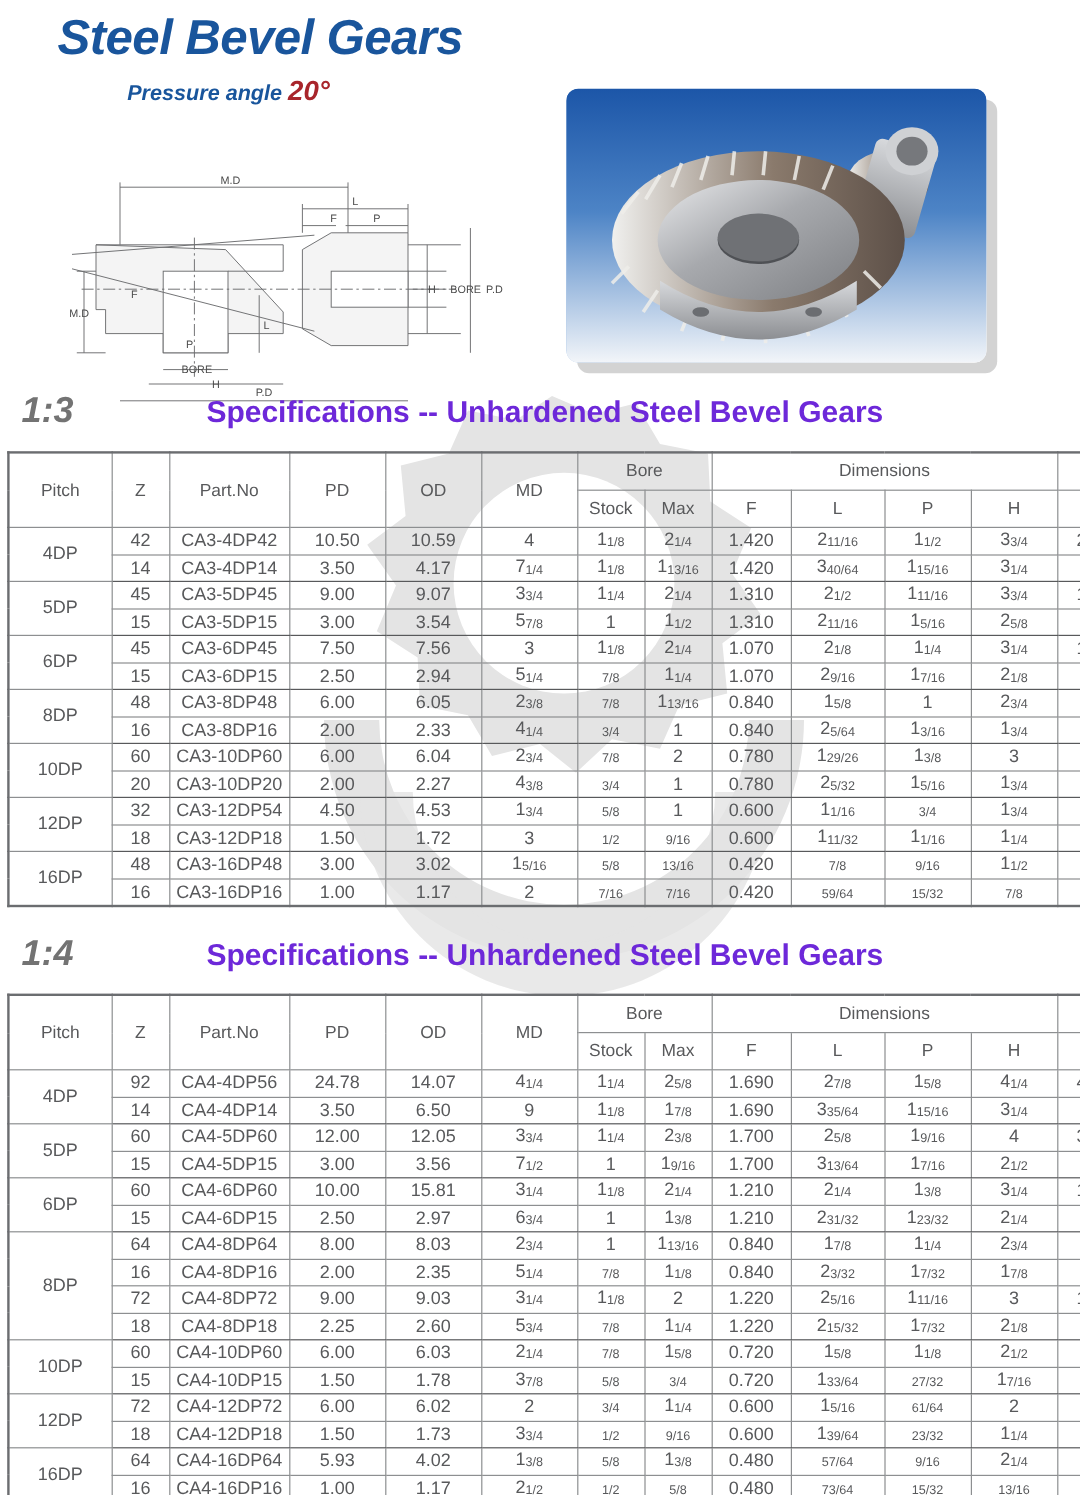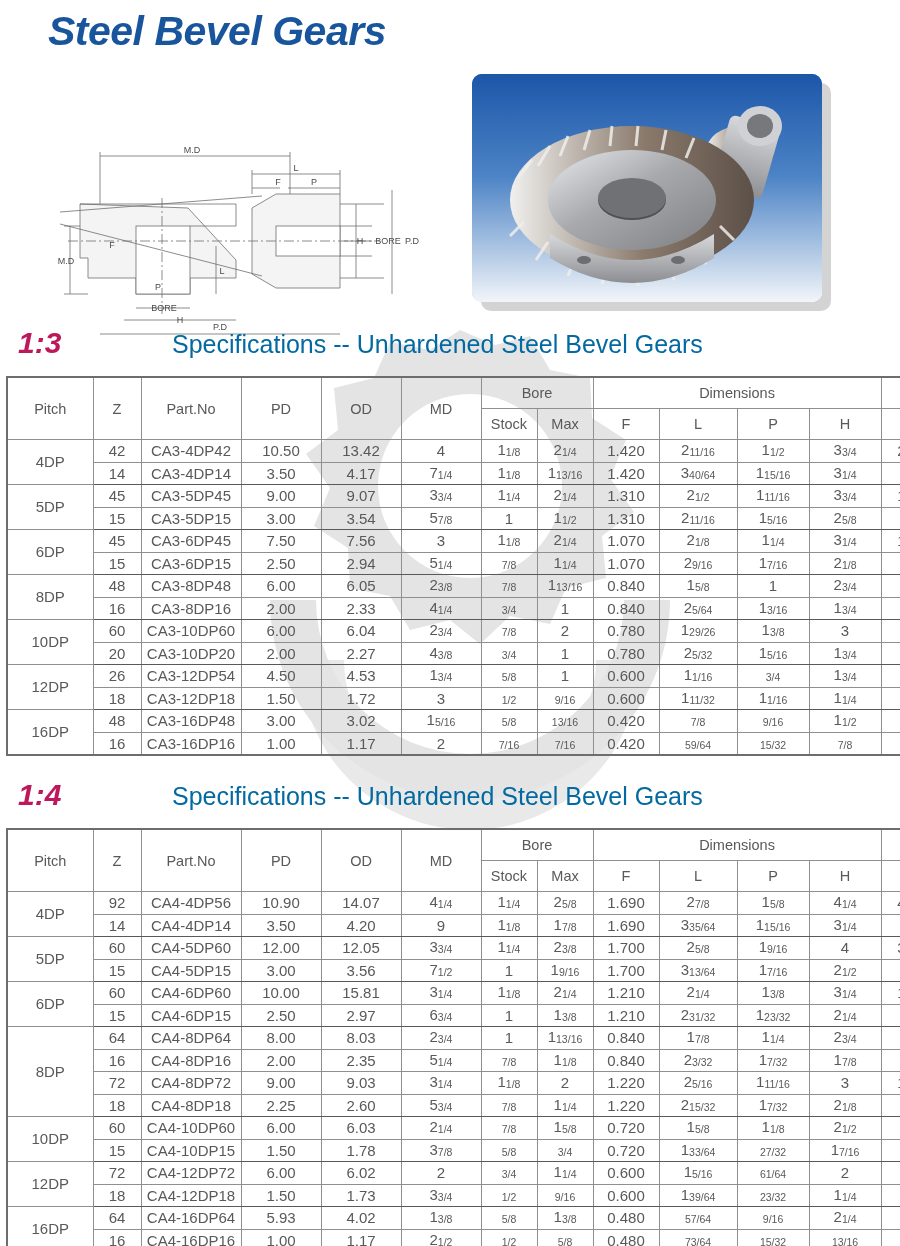--- a/index.html
+++ b/index.html
@@ -40,25 +40,25 @@
     background:linear-gradient(170deg,#1b58ab 0%,#2f6dc0 28%,#7fa7d8 62%,#ffffff 100%);
     box-shadow:9px 9px 0 0 #d3d3d3;
     overflow:hidden;
   }
   .photo-wrap svg{display:block;}
 
   
   .sec-head{position:relative;height:40px;margin:0 0 6px 0;}
   .ratio{
     position:absolute;left:18px;top:-4px;
-    font-size:30px;font-weight:bold;font-style:italic;color:#be185d;
+    font-size:30px;font-weight:bold;font-style:italic;color:#737373;
   }
   .sec-title{
     position:absolute;left:172px;top:0px;
-    font-size:25px;font-weight:normal;color:#0369a1;
+    font-size:25px;font-weight:bold;color:#6d28d9;
   }
 
   
   table.spec{
     border-collapse:collapse;
     width:886px;margin:0 6px;
     background:transparent;
     table-layout:fixed;
   }
   table.spec th,table.spec td{
@@ -110,20 +110,24 @@
     <circle cx="320" cy="186" r="92" fill="#ffffff"></circle>
     <path d="M120 300 a200 200 0 0 0 400 0 h-46 a154 154 0 0 1 -308 0 Z"></path>
     <path d="M150 360 a170 170 0 0 0 340 0 h-44 a126 126 0 0 1 -252 0 Z" opacity="0.8"></path>
   </g>
 </svg>
 
 <div class="page">
 
   <div class="masthead">
     <div class="title">Steel Bevel Gears</div>
+    <div class="subtitle">
+      <span>Pressure angle</span>
+      <span class="ang">20°</span>
+    </div>
 
     <svg class="drawing" viewBox="0 0 400 230">
       <g stroke="#6d6e70" stroke-width="0.8" fill="none">
 
         <path d="M40 96 L40 150 L48 150 L48 170 L96 170 L96 186 L150 186 L150 170 L196 170 L196 152 L148 100 L40 96 Z" fill="#f4f4f4"></path>
         <rect x="96" y="118" width="54" height="68" fill="#ffffff"></rect>
         <path d="M40 96 L196 96 L196 118 L150 118" fill="none"></path>
 
         <path d="M212 100 L212 166 L236 180 L300 180 L300 86 L236 86 Z" fill="#f4f4f4"></path>
         <rect x="236" y="118" width="64" height="30" fill="#ffffff"></rect>
@@ -282,21 +286,21 @@
           <th>H</th>
           <th>Lbs</th>
         </tr>
       </thead>
       <tbody>
           <tr class="grp-top">
             <td class="pitch" rowspan="2">4DP</td>
             <td>42</td>
             <td>CA3-4DP42</td>
             <td>10.50</td>
-            <td>13.42</td>
+            <td>10.59</td>
             <td>4</td>
             <td>1<span class="frac">1/8</span></td>
             <td>2<span class="frac">1/4</span></td>
             <td>1.420</td>
             <td>2<span class="frac">11/16</span></td>
             <td>1<span class="frac">1/2</span></td>
             <td>3<span class="frac">3/4</span></td>
             <td>26.4</td>
           </tr>
           <tr class="grp-bot">
@@ -424,21 +428,21 @@
             <td><span class="frac">3/4</span></td>
             <td>1</td>
             <td>0.780</td>
             <td>2<span class="frac">5/32</span></td>
             <td>1<span class="frac">5/16</span></td>
             <td>1<span class="frac">3/4</span></td>
             <td>1.2</td>
           </tr>
           <tr class="grp-top">
             <td class="pitch" rowspan="2">12DP</td>
-            <td>26</td>
+            <td>32</td>
             <td>CA3-12DP54</td>
             <td>4.50</td>
             <td>4.53</td>
             <td>1<span class="frac">3/4</span></td>
             <td><span class="frac">5/8</span></td>
             <td>1</td>
             <td>0.600</td>
             <td>1<span class="frac">1/16</span></td>
             <td><span class="frac">3/4</span></td>
             <td>1<span class="frac">3/4</span></td>
@@ -532,36 +536,36 @@
           <th>P</th>
           <th>H</th>
           <th>Lbs</th>
         </tr>
       </thead>
       <tbody>
           <tr class="grp-top">
             <td class="pitch" rowspan="2">4DP</td>
             <td>92</td>
             <td>CA4-4DP56</td>
-            <td>10.90</td>
+            <td>24.78</td>
             <td>14.07</td>
             <td>4<span class="frac">1/4</span></td>
             <td>1<span class="frac">1/4</span></td>
             <td>2<span class="frac">5/8</span></td>
             <td>1.690</td>
             <td>2<span class="frac">7/8</span></td>
             <td>1<span class="frac">5/8</span></td>
             <td>4<span class="frac">1/4</span></td>
             <td>48.7</td>
           </tr>
           <tr class="grp-bot">
             <td>14</td>
             <td>CA4-4DP14</td>
             <td>3.50</td>
-            <td>4.20</td>
+            <td>6.50</td>
             <td>9</td>
             <td>1<span class="frac">1/8</span></td>
             <td>1<span class="frac">7/8</span></td>
             <td>1.690</td>
             <td>3<span class="frac">35/64</span></td>
             <td>1<span class="frac">15/16</span></td>
             <td>3<span class="frac">1/4</span></td>
             <td>7.6</td>
           </tr>
           <tr class="grp-top">

